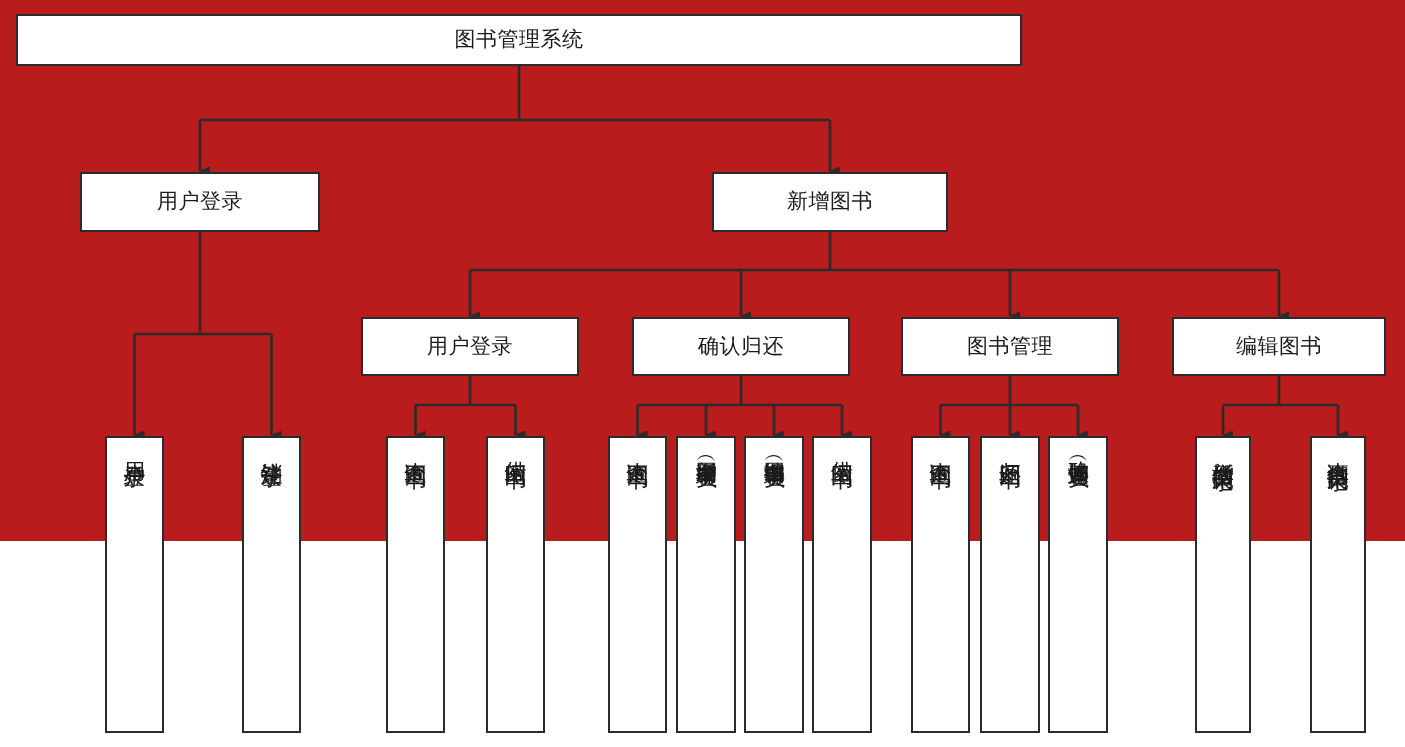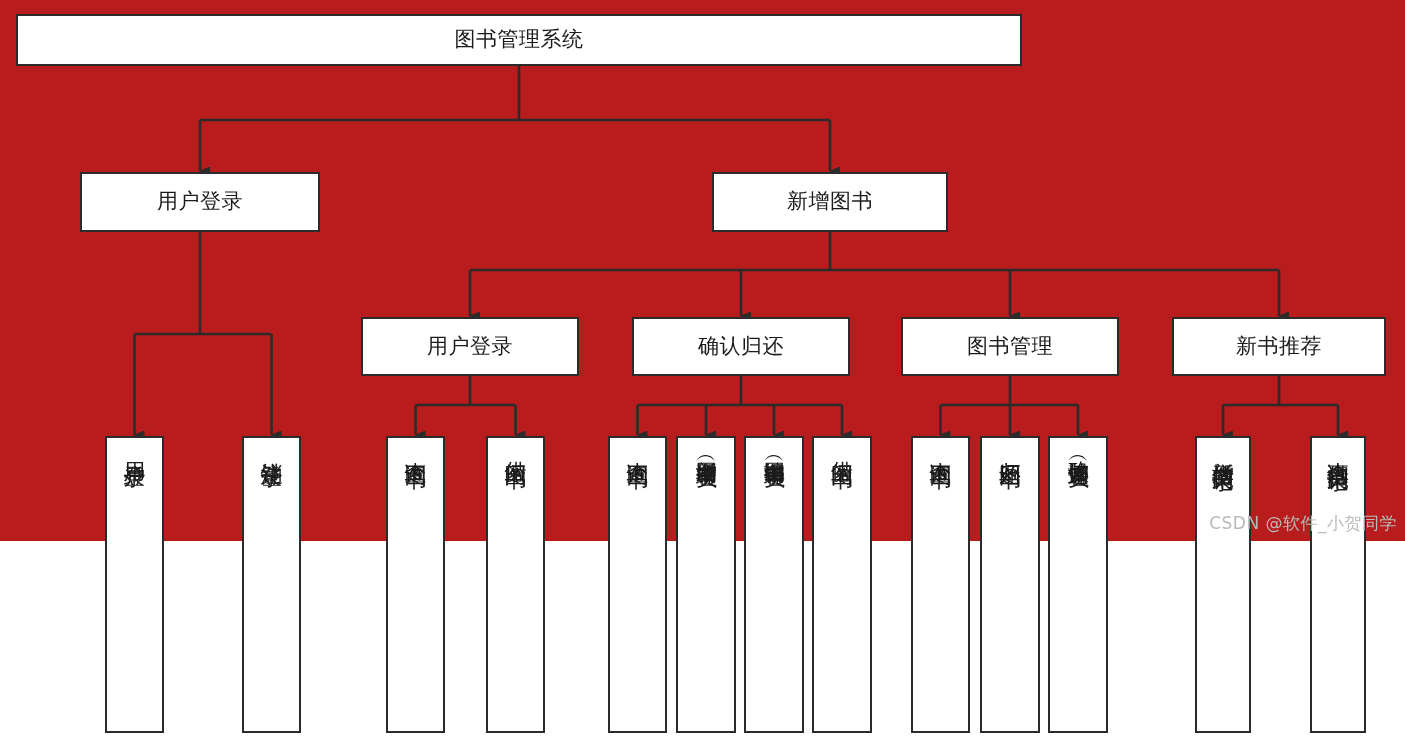--- a/index.html
+++ b/index.html
@@ -136,21 +136,21 @@
       <div class="node horizontal" style="left: 361px; top: 317px; width: 218px; height: 59px;">
         <span class="node-label">用户登录</span>
       </div>
       <div class="node horizontal" style="left: 632px; top: 317px; width: 218px; height: 59px;">
         <span class="node-label">确认归还</span>
       </div>
       <div class="node horizontal" style="left: 901px; top: 317px; width: 218px; height: 59px;">
         <span class="node-label">图书管理</span>
       </div>
       <div class="node horizontal" style="left: 1172px; top: 317px; width: 214px; height: 59px;">
-        <span class="node-label">新书推荐</span>
+        <span class="node-label">编辑图书</span>
       </div>
       <div class="node vertical" style="left: 105px; top: 436px; width: 59px; height: 297px;">
         <span class="node-label">用户登录</span>
       </div>
       <div class="node vertical" style="left: 242px; top: 436px; width: 59px; height: 297px;">
         <span class="node-label">注销登录</span>
       </div>
       <div class="node vertical" style="left: 386px; top: 436px; width: 59px; height: 297px;">
         <span class="node-label">查询图书</span>
       </div>
@@ -179,14 +179,13 @@
         <span class="node-label">确认归还（管理员）</span>
       </div>
       <div class="node vertical" style="left: 1195px; top: 436px; width: 56px; height: 297px;">
         <span class="node-label">新增借阅记录</span>
       </div>
       <div class="node vertical" style="left: 1310px; top: 436px; width: 56px; height: 297px;">
         <span class="node-label">查询借阅记录</span>
       </div>
     </div>
 
-  <div id="watermark">CSDN @软件_小贺同学</div>
 </div>
 
 </body></html>

